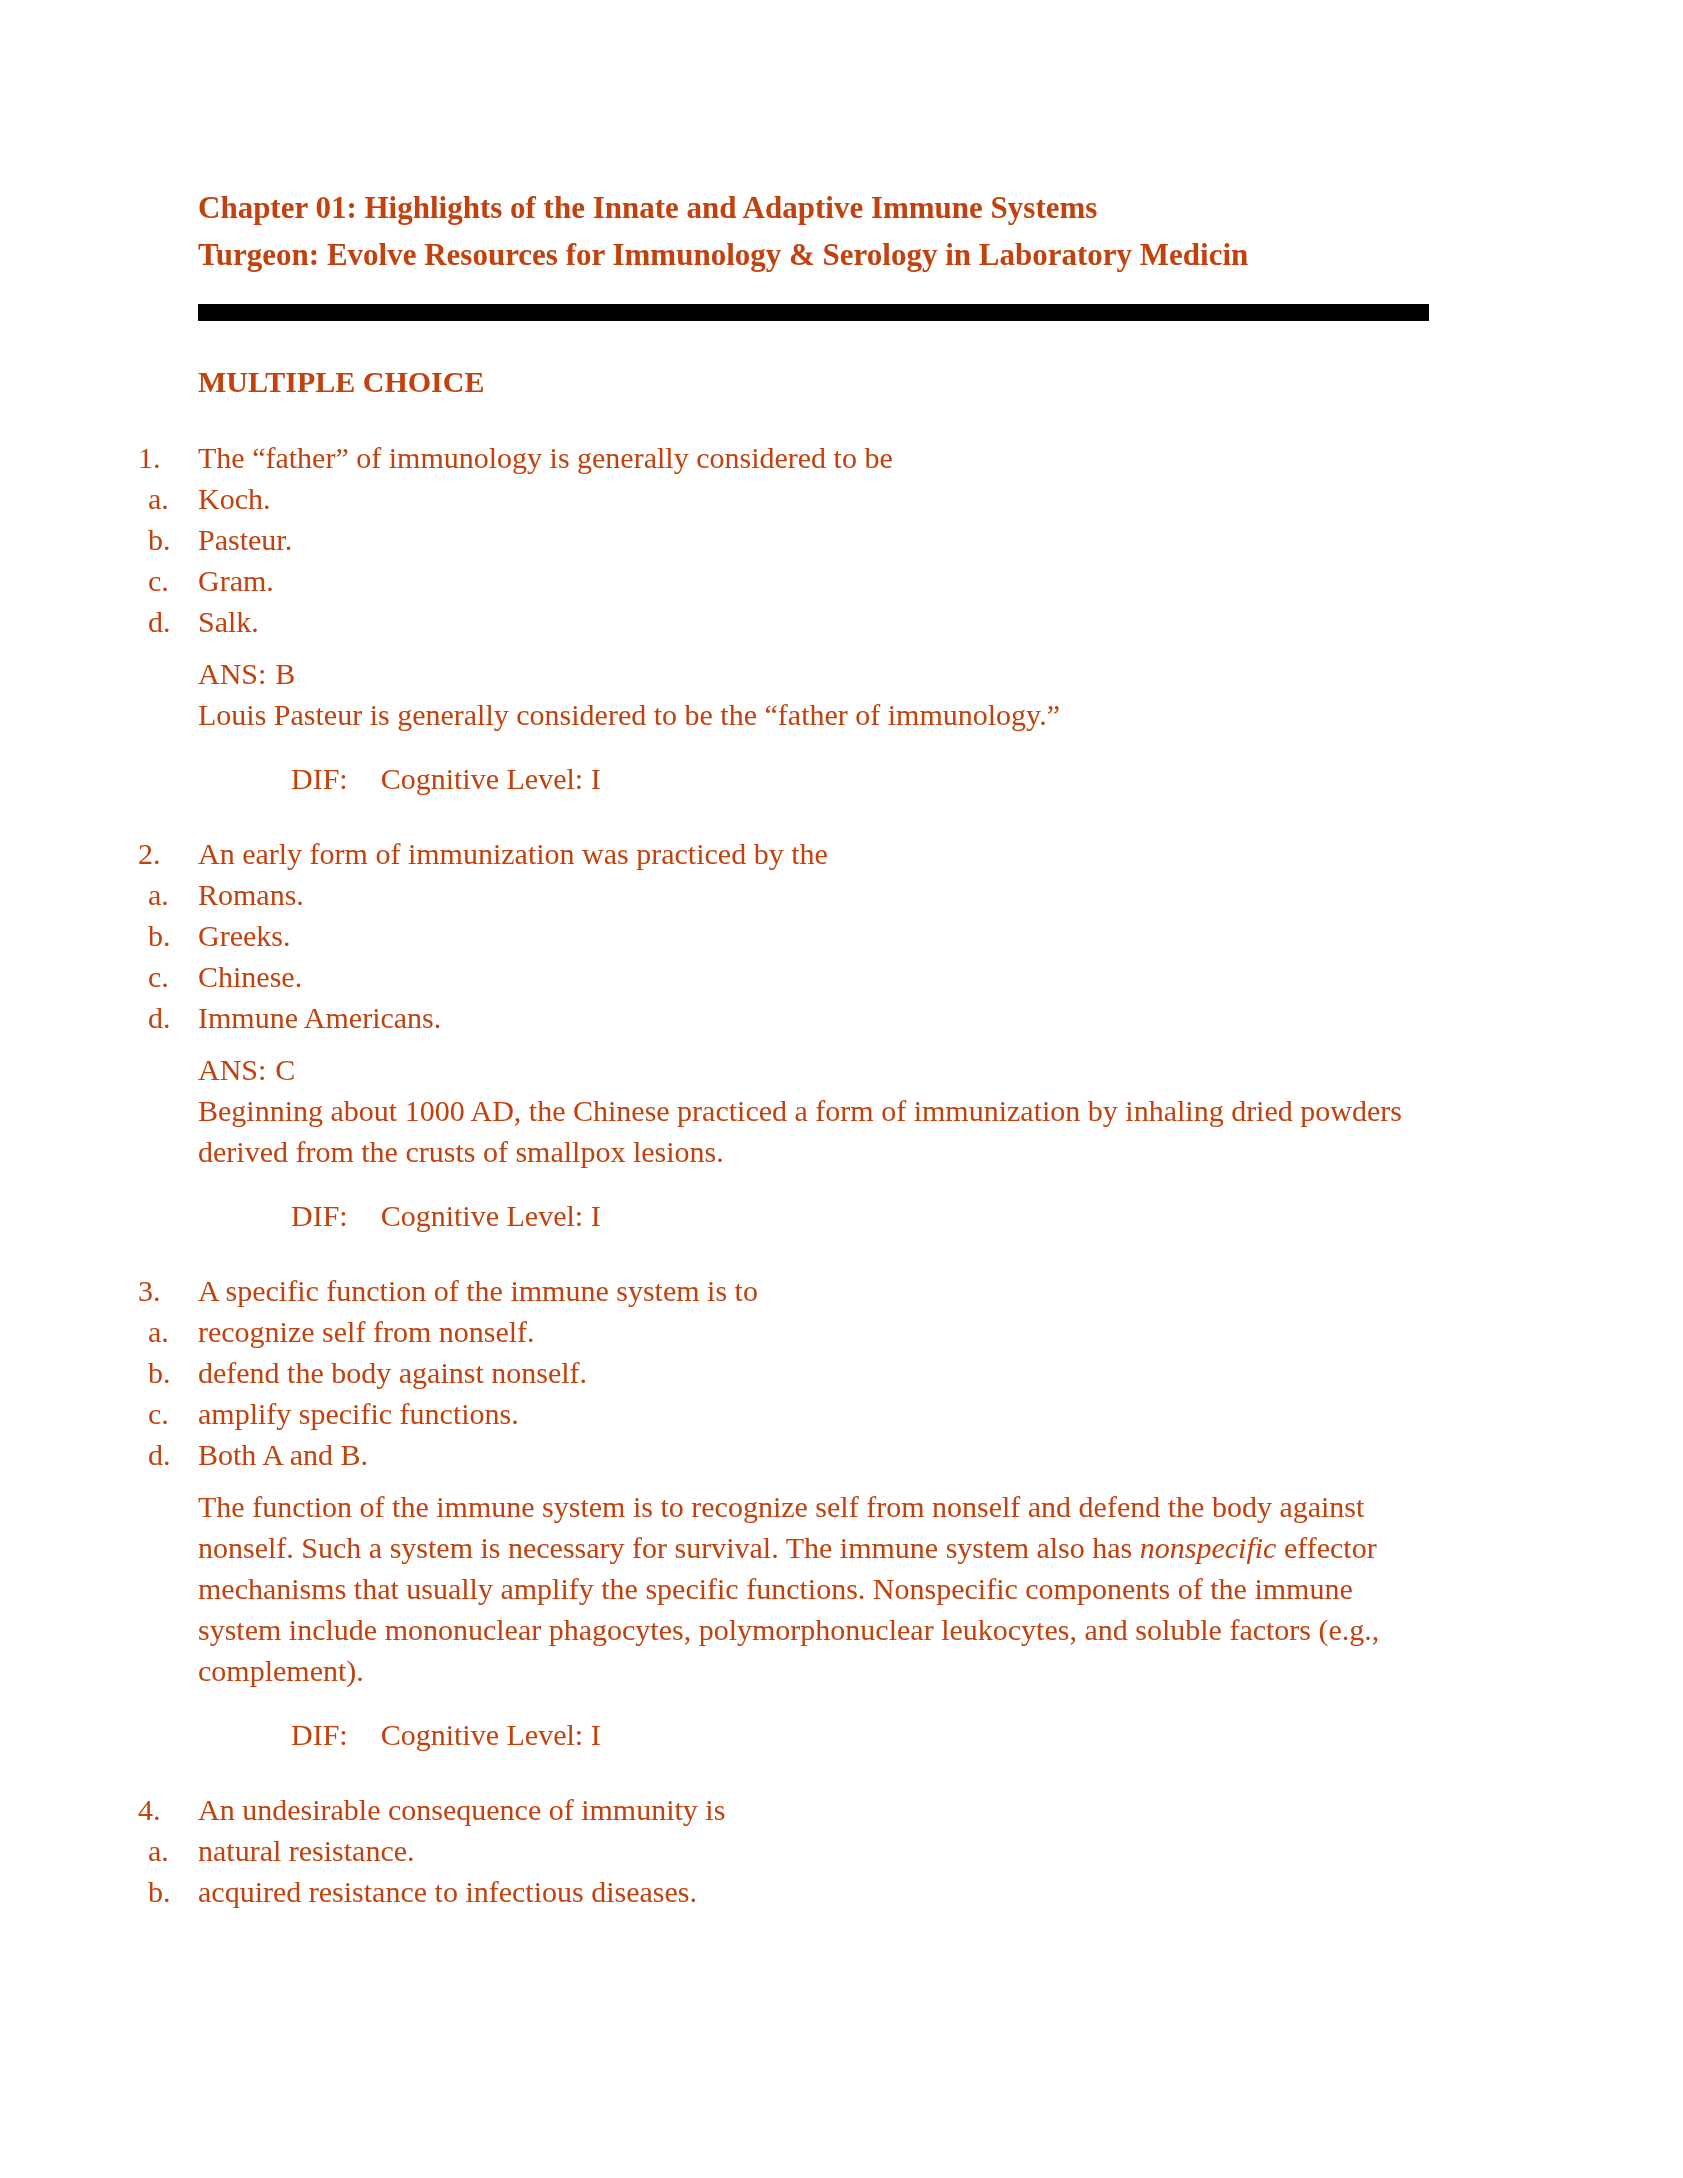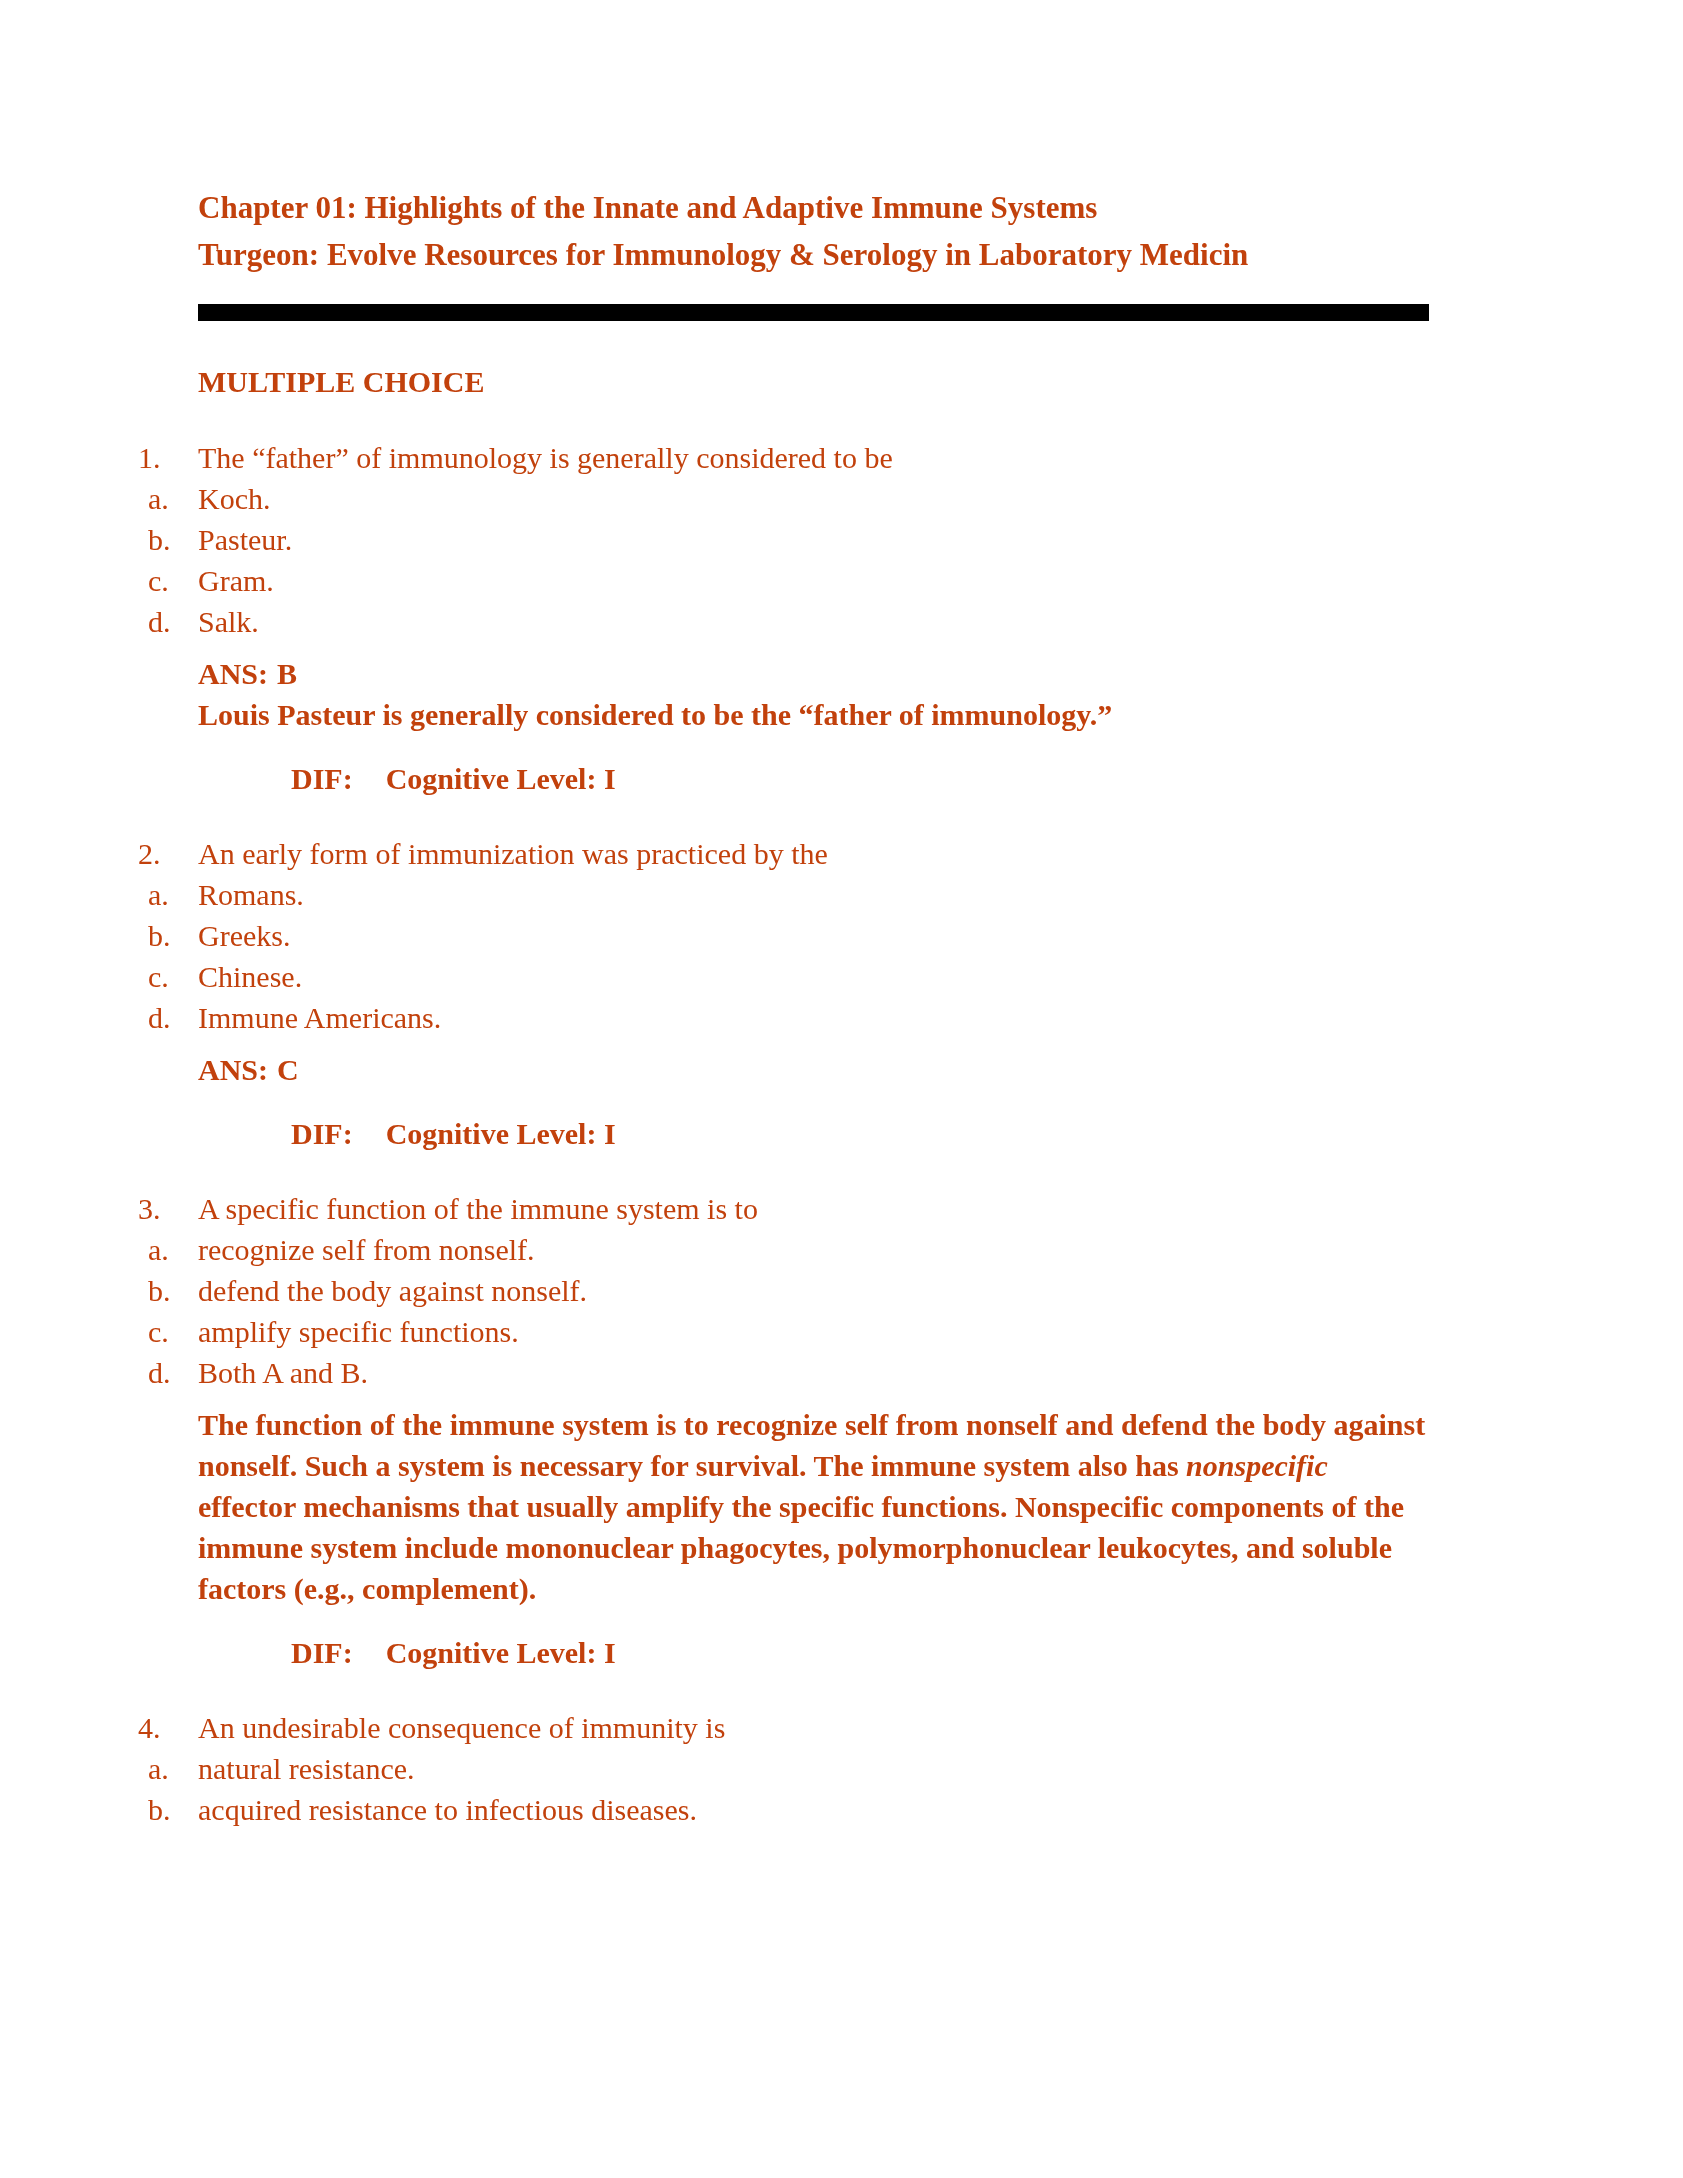--- a/index.html
+++ b/index.html
@@ -36,21 +36,21 @@
   .row { display: flex; }
   .label {
     flex: 0 0 60px;
     margin-left: -60px;
   }
   .label.opt {
     flex: 0 0 50px;
     margin-left: -50px;
   }
   .text { flex: 1 1 auto; }
-  .answer-block { margin-top: 11px; font-weight: bold; }
+  .answer-block { margin-top: 11px; }
   .ans-value { margin-left: 9px; }
   .rationale { max-width: 1228px; }
   .dif-row {
     margin-top: 23px;
     margin-left: 93px;
   }
   .dif-text { margin-left: 33px; }
   em.rationale-part { font-style: italic; text-align: right; }
 </style>
 </head>
@@ -131,20 +131,21 @@
     <span class="label opt">d.</span>
     <span class="text">Immune Americans.</span>
   </div>
 </div>
     <div class="answer-block">
       <div class="row">
         <span class="text">
           <span>ANS:</span><span class="ans-value">C</span>
         </span>
       </div>
+      <div class="rationale"><span class="rationale-part">Beginning about 1000 AD, the Chinese practiced a form of immunization by inhaling dried powders derived from the crusts of smallpox lesions.</span></div>
       <div class="dif-row">
         <span>DIF:</span><span class="dif-text">Cognitive Level: I</span>
       </div>
     </div>
   </section>
 
   <section class="question">
     <div class="row">
       <span class="label">3.</span>
       <span class="text">A specific function of the immune system is to</span>

